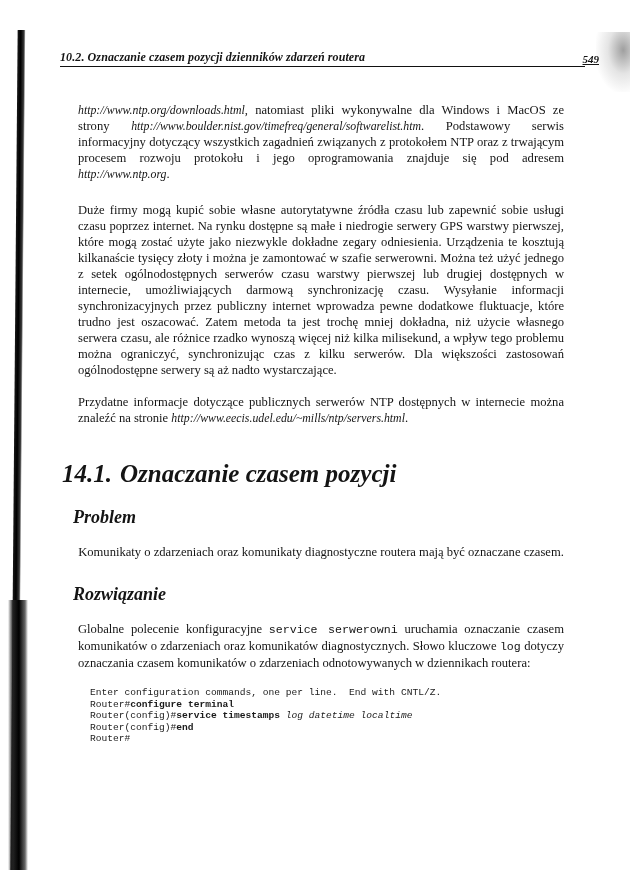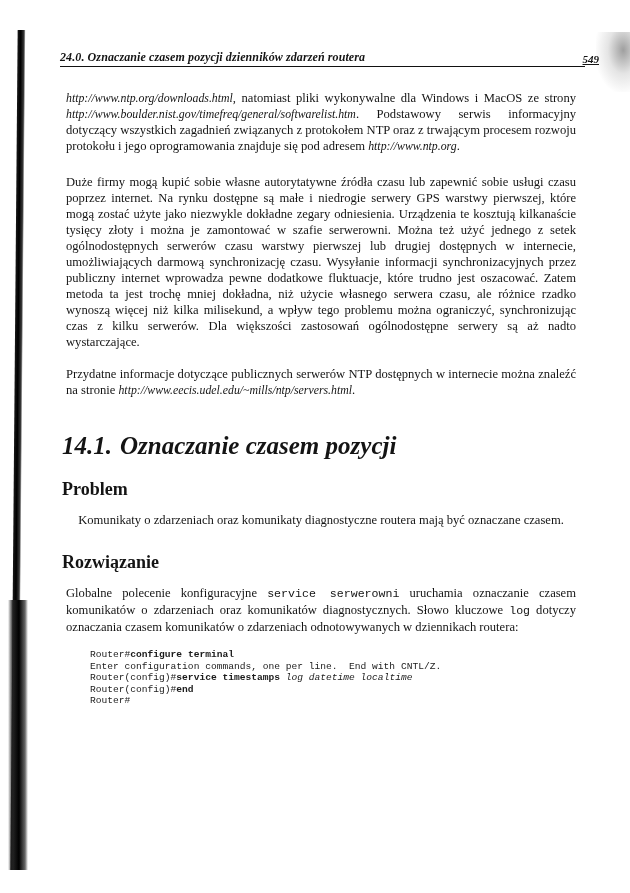--- a/index.html
+++ b/index.html
@@ -66,21 +66,21 @@
       font-size: 11px;
       text-decoration: underline;
     }
     .content {
       position: absolute;
       left: 62px;
       top: 86px;
       width: 518px;
     }
     p {
-      margin: 4px;
+      margin: 16px;
       font-size: 12.6px;
       line-height: 16px;
       text-align: justify;
     }
     .url {
       font-style: italic;
       font-size: 11.8px;
     }
     .code-inline {
       font-family: "Liberation Mono", "DejaVu Sans Mono", monospace;
@@ -98,24 +98,26 @@
       display: flex;
     }
     .section-heading .num {
       font-style: normal;
       font-weight: bold;
       width: 58px;
       flex: 0 0 58px;
       font-style: italic;
     }
     .sub-heading {
+      font-style: italic;
       font-weight: bold;
       font-size: 18px;
       margin-top: 20px;
       margin-bottom: 12px;
+      margin-left: 11px;
     }
     .code-block {
       margin: 14px 0 12px 28px;
       font-family: "Liberation Mono", "DejaVu Sans Mono", monospace;
       font-size: 9.6px;
       line-height: 11.5px;
       white-space: pre;
       color: #1a1a1a;
     }
     .code-block b { font-weight: bold; }
@@ -124,21 +126,21 @@
     .left-text { text-align: center; }
   </style>
 </head>
 <body>
 
 <div class="binding-shadow"></div>
 <div class="binding-shadow-lower"></div>
 <div class="corner-noise"></div>
 
 <div class="running-header">
-  <span class="title">24.0. Oznaczanie czasem pozycji dzienników zdarzeń routera</span>
+  <span class="title">10.2. Oznaczanie czasem pozycji dzienników zdarzeń routera</span>
   <span class="page-number">549</span>
 </div>
 
 <div class="content">
 
   <p class="p1">
     <span class="url">http://www.ntp.org/downloads.html</span><span>, natomiast pliki wykonywalne dla Windows i MacOS ze strony </span><span class="url">http://www.boulder.nist.gov/timefreq/general/softwarelist.htm</span><span>. Podstawowy serwis informacyjny dotyczący wszystkich zagadnień związanych z protokołem NTP oraz z trwającym procesem rozwoju protokołu i jego oprogramowania znajduje się pod adresem </span><span class="url">http://www.ntp.org</span><span>.</span>
   </p>
 
   <p class="p2">Duże firmy mogą kupić sobie własne autorytatywne źródła czasu lub zapewnić sobie usługi czasu poprzez internet. Na rynku dostępne są małe i niedrogie serwery GPS warstwy pierwszej, które mogą zostać użyte jako niezwykle dokładne zegary odniesienia. Urządzenia te kosztują kilkanaście tysięcy złoty i można je zamontować w szafie serwerowni. Można też użyć jednego z setek ogólnodostępnych serwerów czasu warstwy pierwszej lub drugiej dostępnych w internecie, umożliwiających darmową synchronizację czasu. Wysyłanie informacji synchronizacyjnych przez publiczny internet wprowadza pewne dodatkowe fluktuacje, które trudno jest oszacować. Zatem metoda ta jest trochę mniej dokładna, niż użycie własnego serwera czasu, ale różnice rzadko wynoszą więcej niż kilka milisekund, a wpływ tego problemu można ograniczyć, synchronizując czas z kilku serwerów. Dla większości zastosowań ogólnodostępne serwery są aż nadto wystarczające.</p>
@@ -155,16 +157,16 @@
   </div>
 
   <div class="sub-heading">Problem</div>
   <p class="left-text">Komunikaty o zdarzeniach oraz komunikaty diagnostyczne routera mają być oznaczane czasem.</p>
 
   <div class="sub-heading" style="margin-top:24px;">Rozwiązanie</div>
   <p>
     <span>Globalne polecenie konfiguracyjne </span><span class="code-inline">service serwerowni</span><span> uruchamia oznaczanie czasem komunikatów o zdarzeniach oraz komunikatów diagnostycznych. Słowo kluczowe </span><span class="code-inline">log</span><span> dotyczy oznaczania czasem komunikatów o zdarzeniach odnotowywanych w dziennikach routera:</span>
   </p>
 
-  <div class="code-block"><div><span>Router#</span><b>configure terminal</b><i></i></div><div><span>Enter configuration commands, one per line.  End with CNTL/Z.</span><b></b><i></i></div><div><span>Router(config)#</span><b>service timestamps</b><i> log datetime localtime</i></div><div><span>Router(config)#</span><b>end</b><i></i></div><div><span>Router#</span><b></b><i></i></div></div>
+  <div class="code-block"><div><span>Enter configuration commands, one per line.  End with CNTL/Z.</span><b></b><i></i></div><div><span>Router#</span><b>configure terminal</b><i></i></div><div><span>Router(config)#</span><b>service timestamps</b><i> log datetime localtime</i></div><div><span>Router(config)#</span><b>end</b><i></i></div><div><span>Router#</span><b></b><i></i></div></div>
 
 
 </div>
 
 </body></html>

